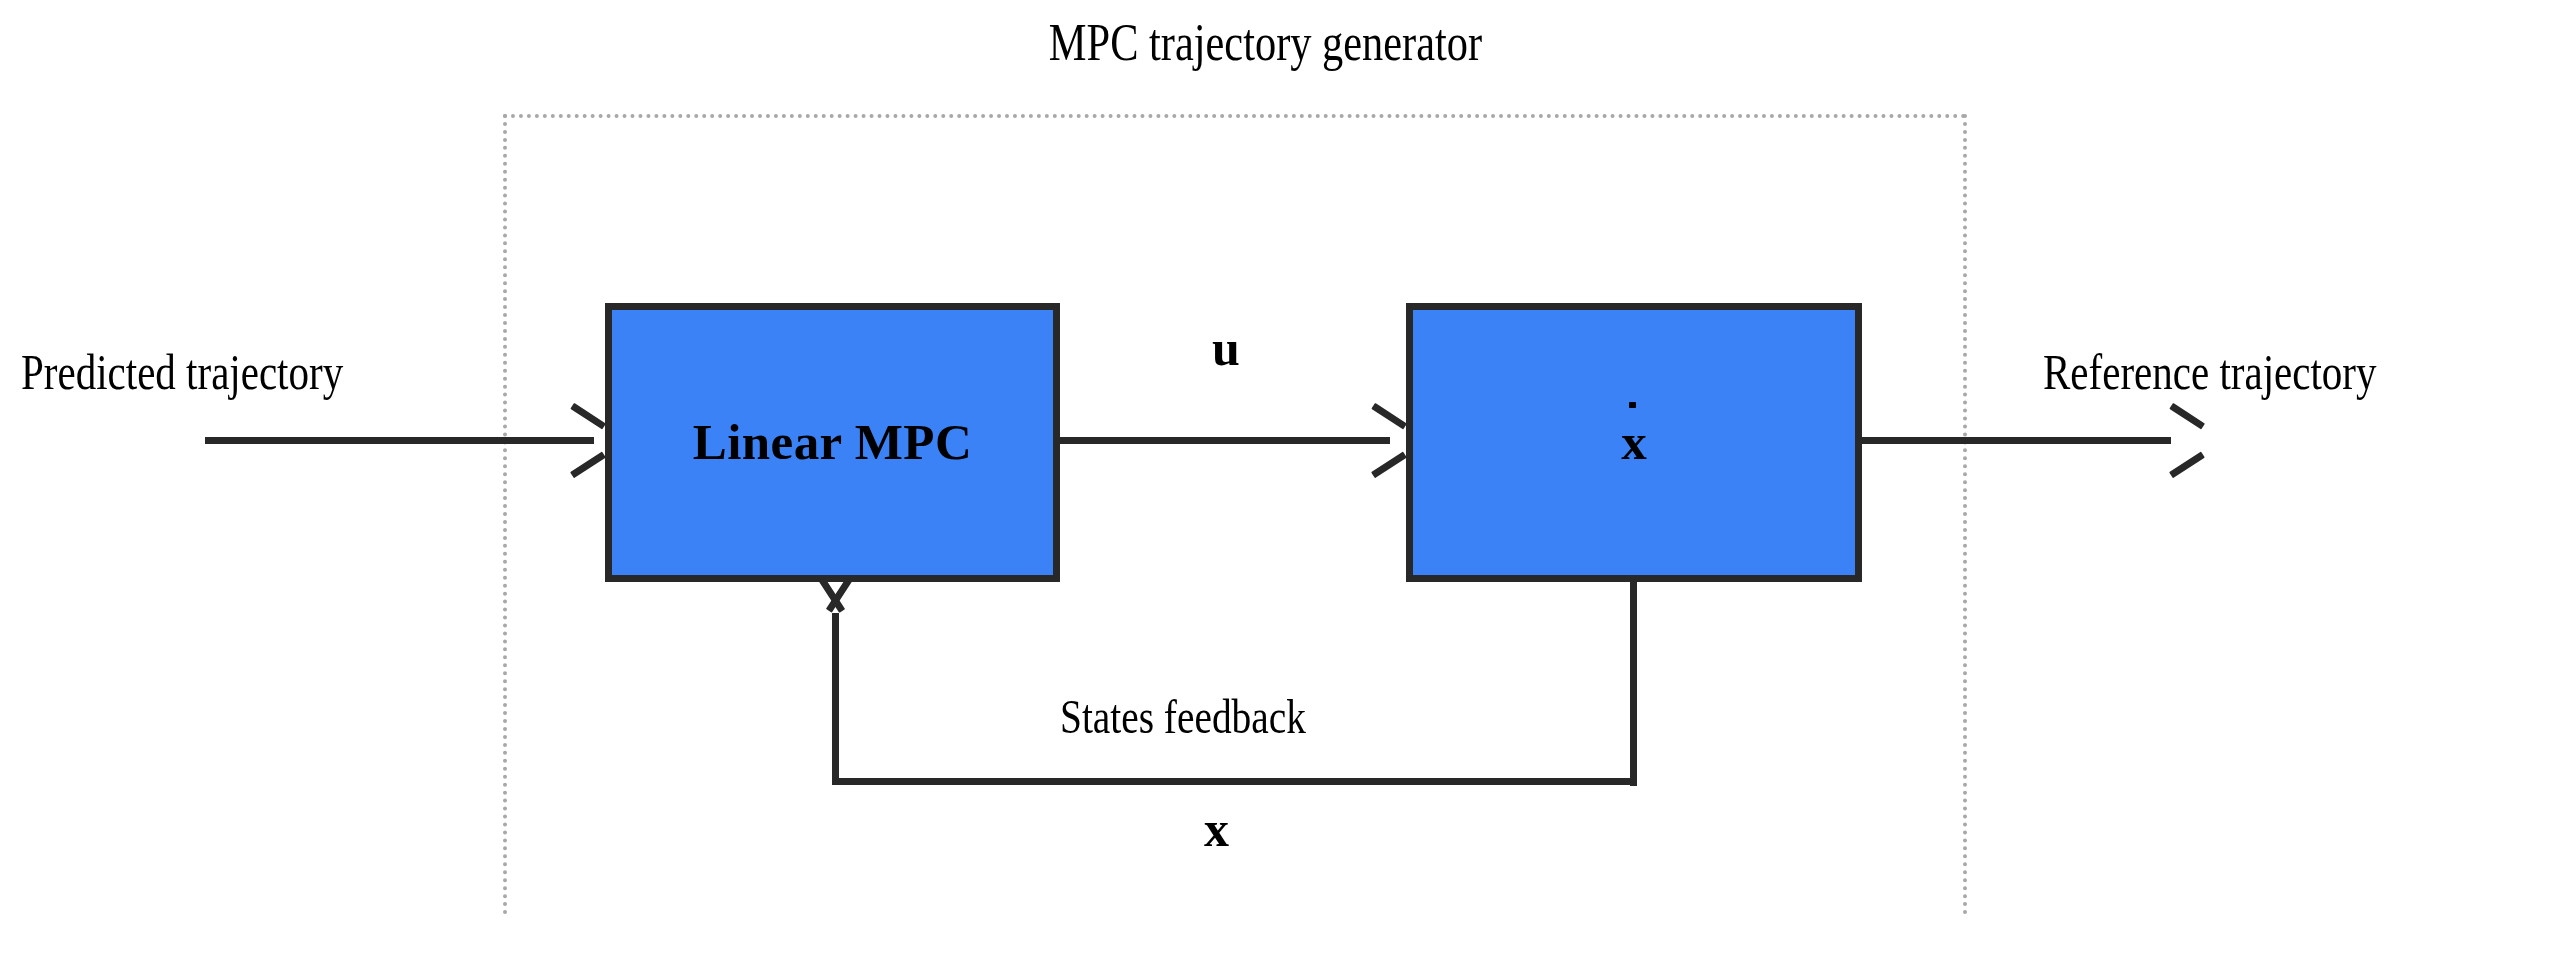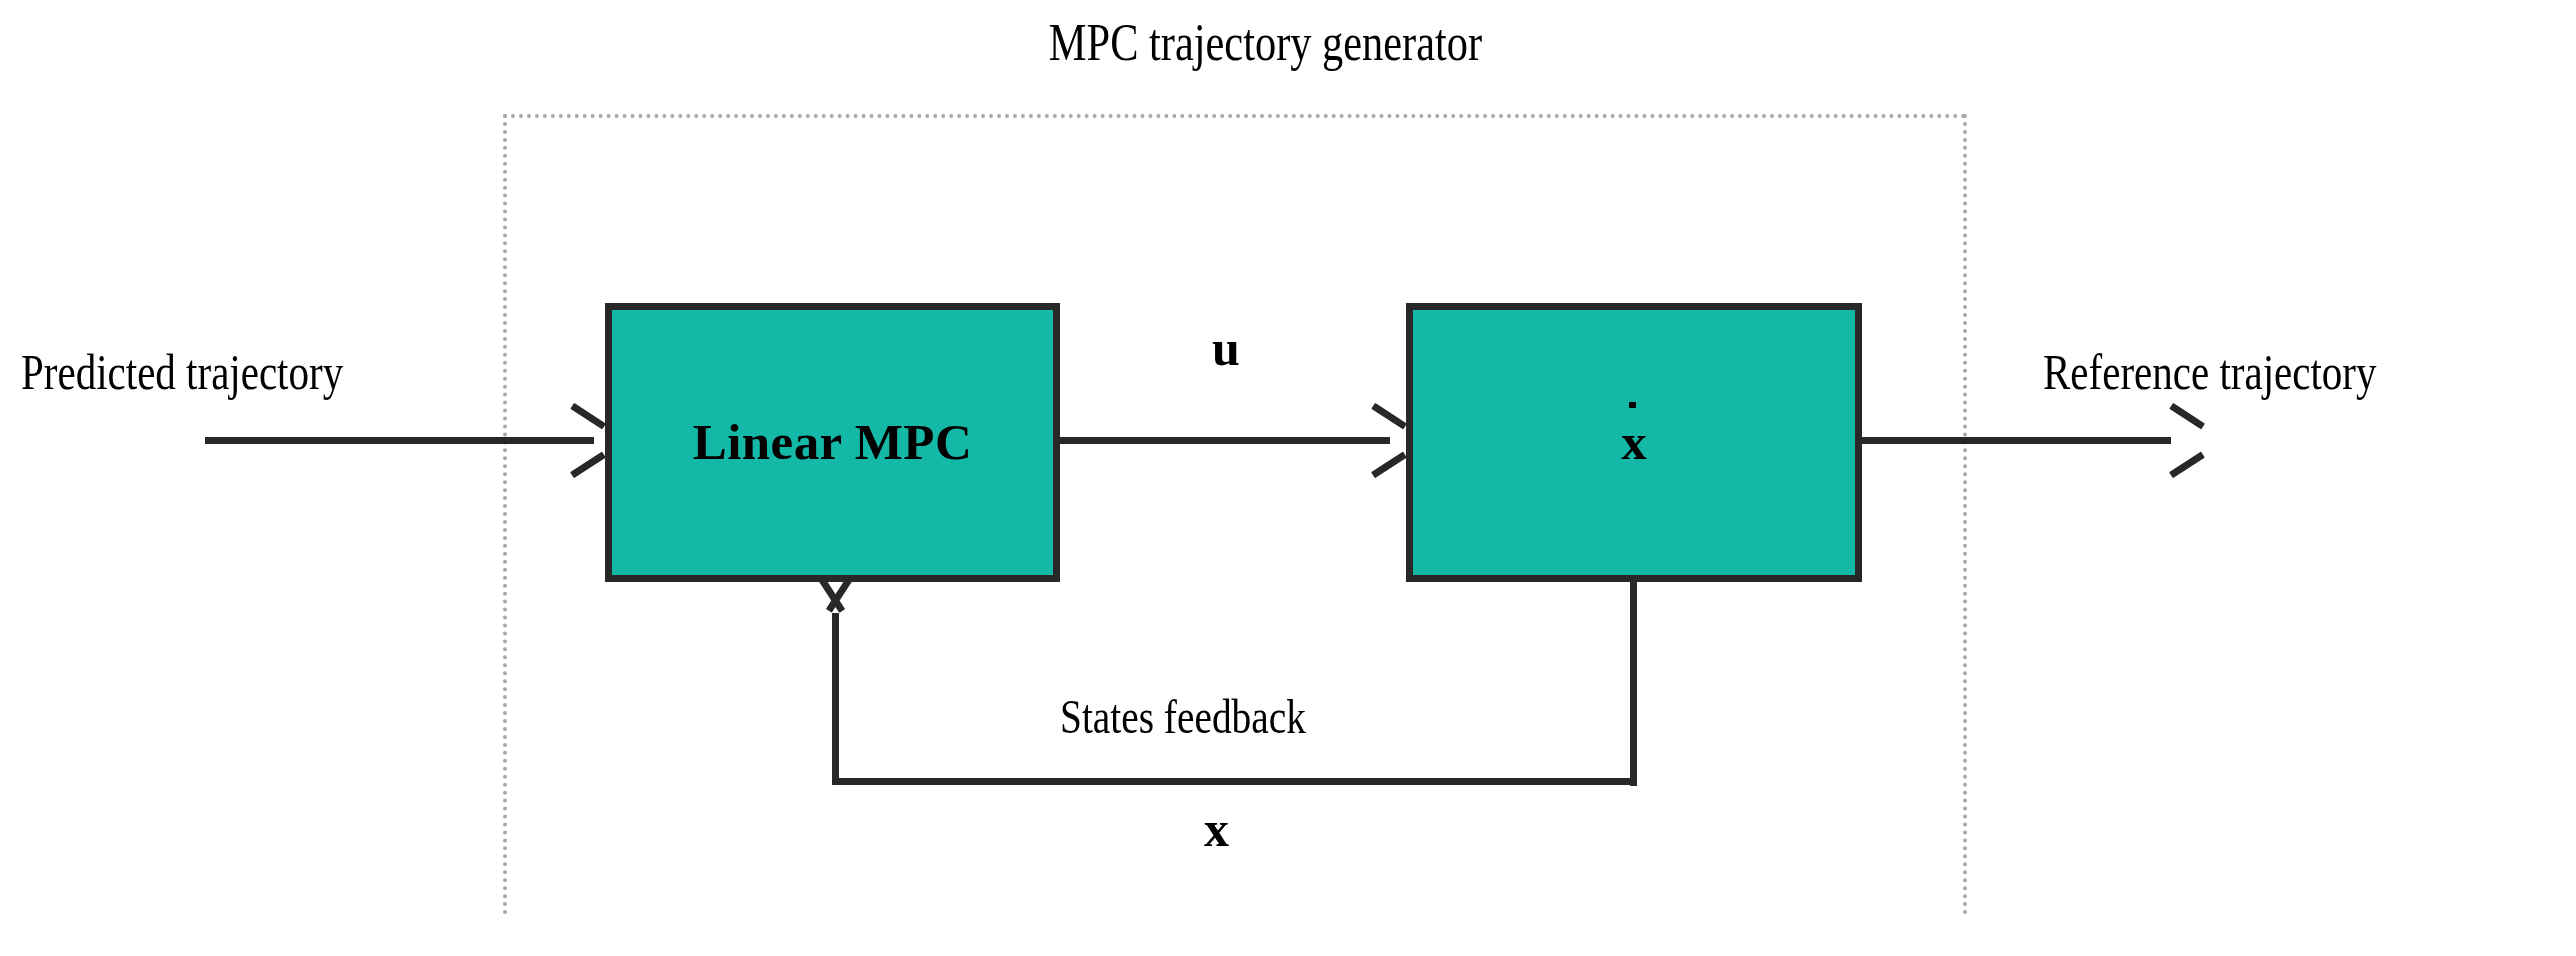--- a/index.html
+++ b/index.html
@@ -41,21 +41,21 @@
     height: 817px;
     border: 4.1px dotted #a8a8a8;
     box-sizing: border-box;
     background: transparent;
   }
 
   
   .block {
     position: absolute;
     border: 7.4px solid #282828;
-    background: #14b8a6;
+    background: #3b82f6;
     box-sizing: border-box;
     display: flex;
     align-items: center;
     justify-content: center;
   }
   #block-mpc   { left: 605px;  top: 303px; width: 455px; height: 279px; }
   #block-plant { left: 1406px; top: 303px; width: 456px; height: 279px; }
 
   .block-label {
     font-size: 51px;

